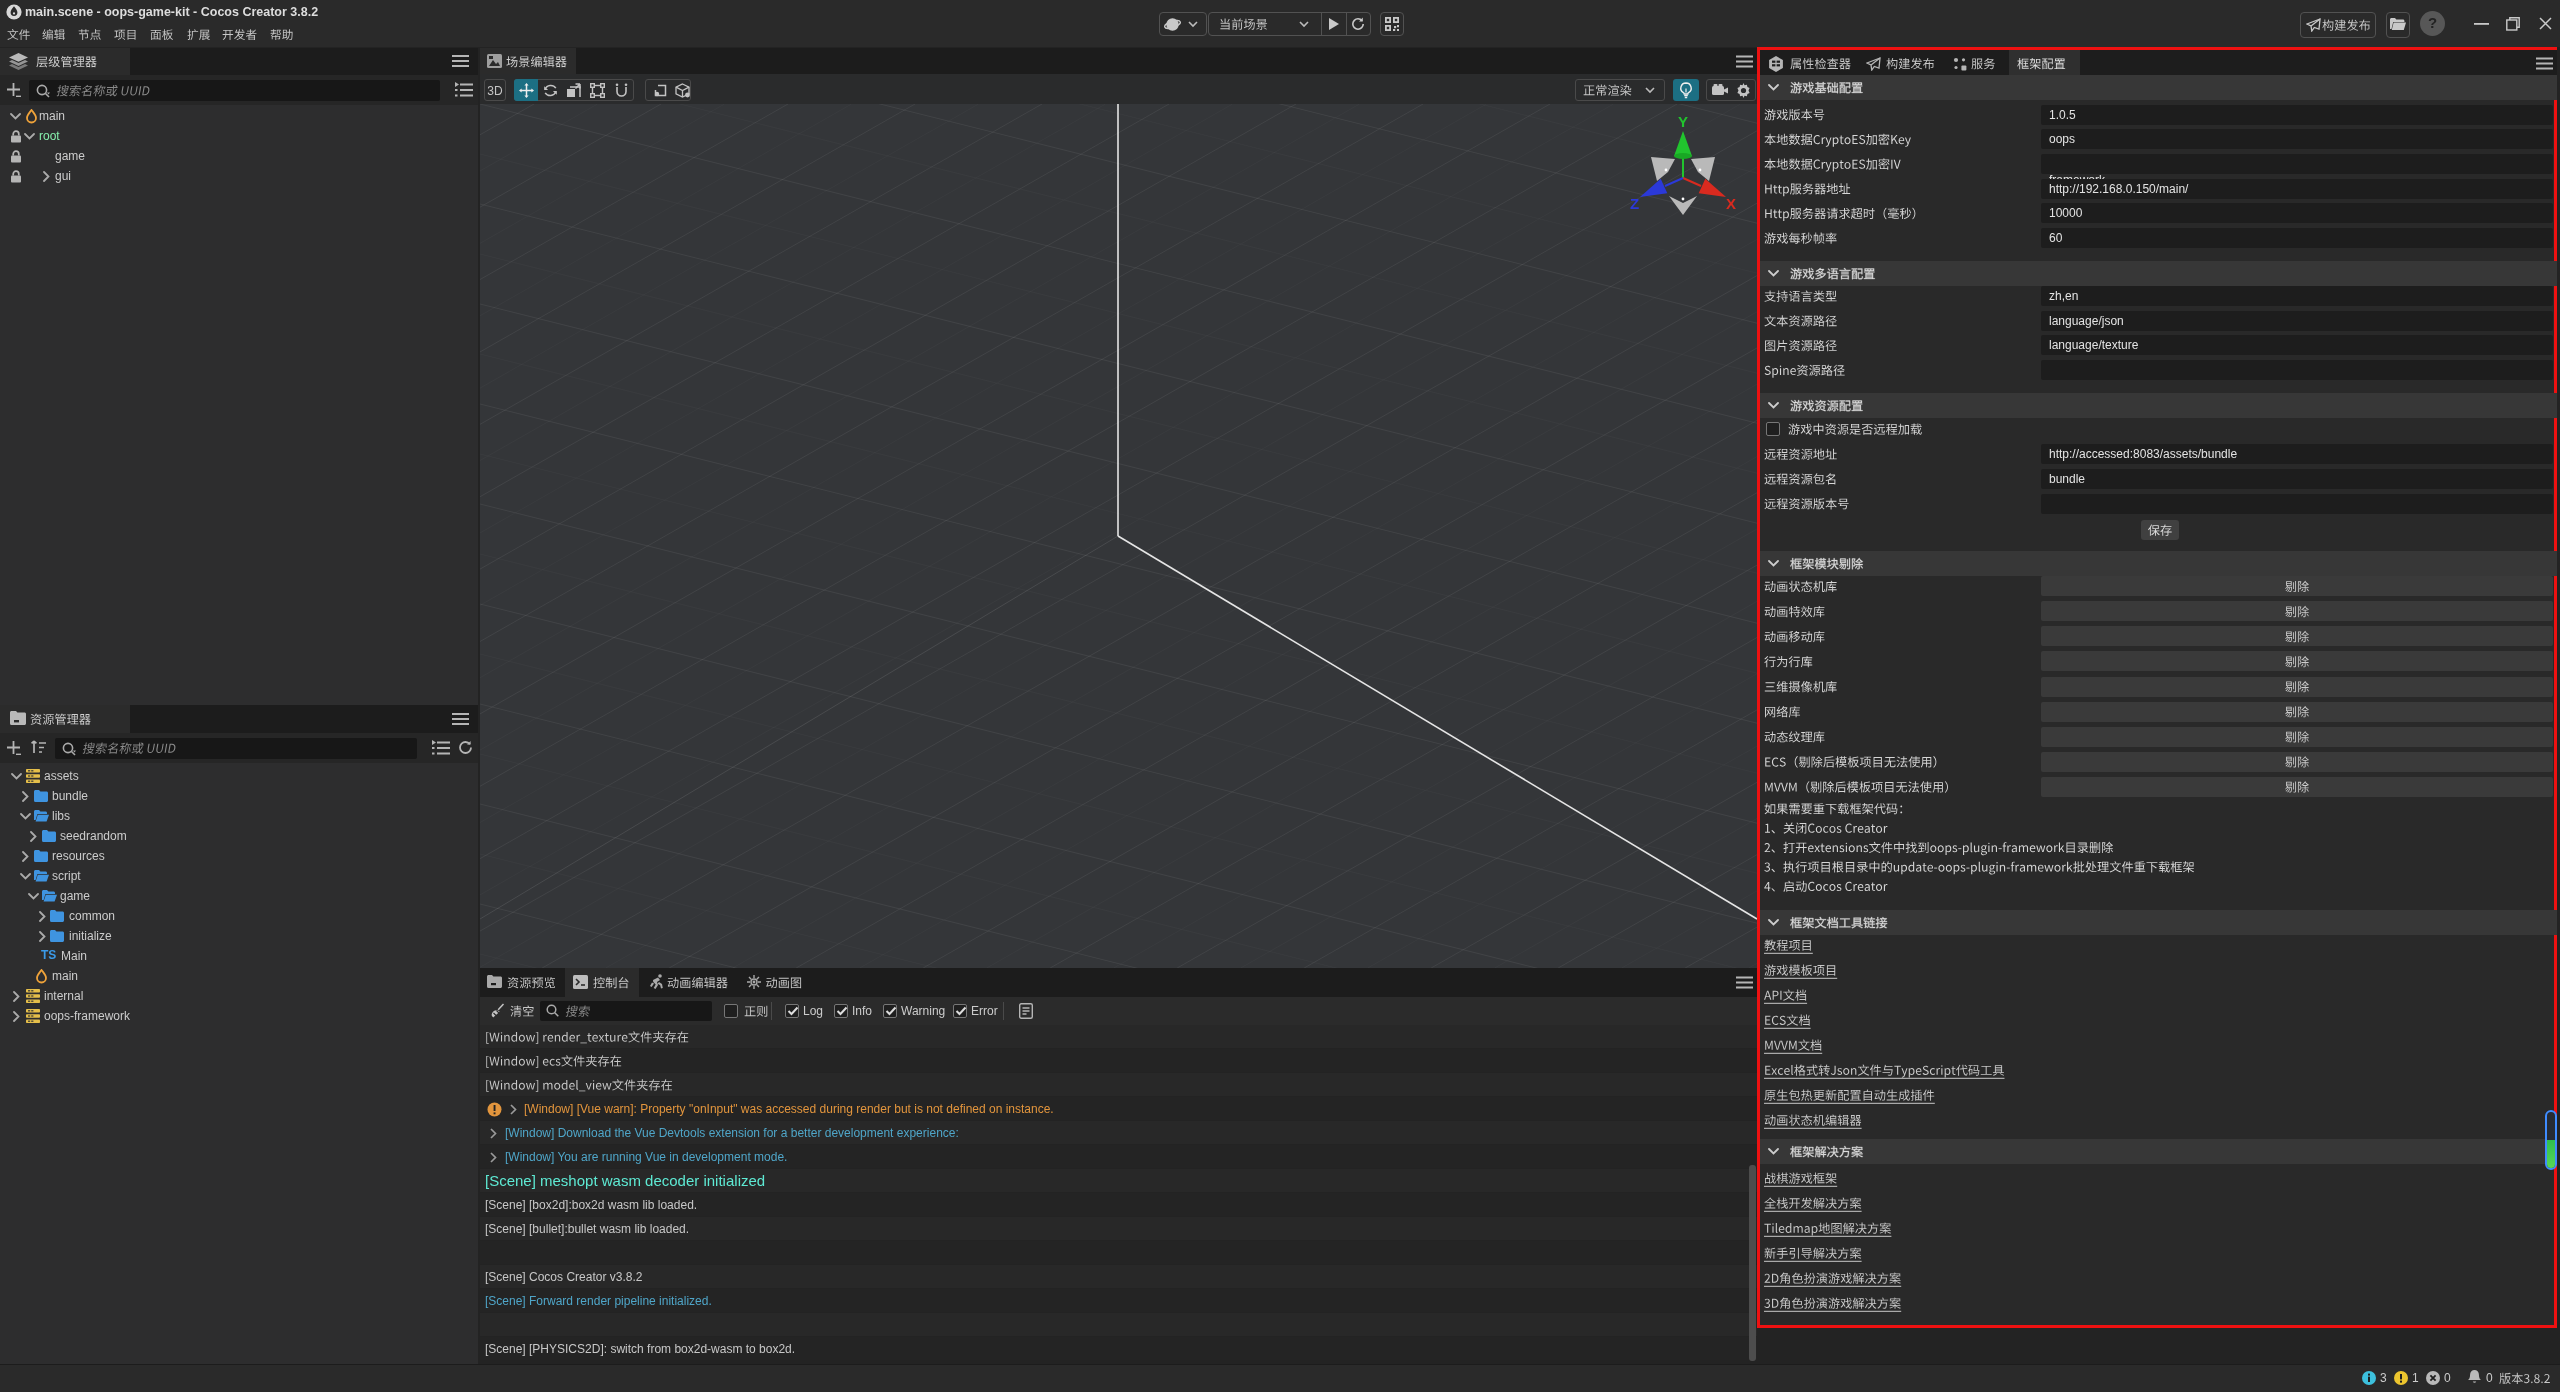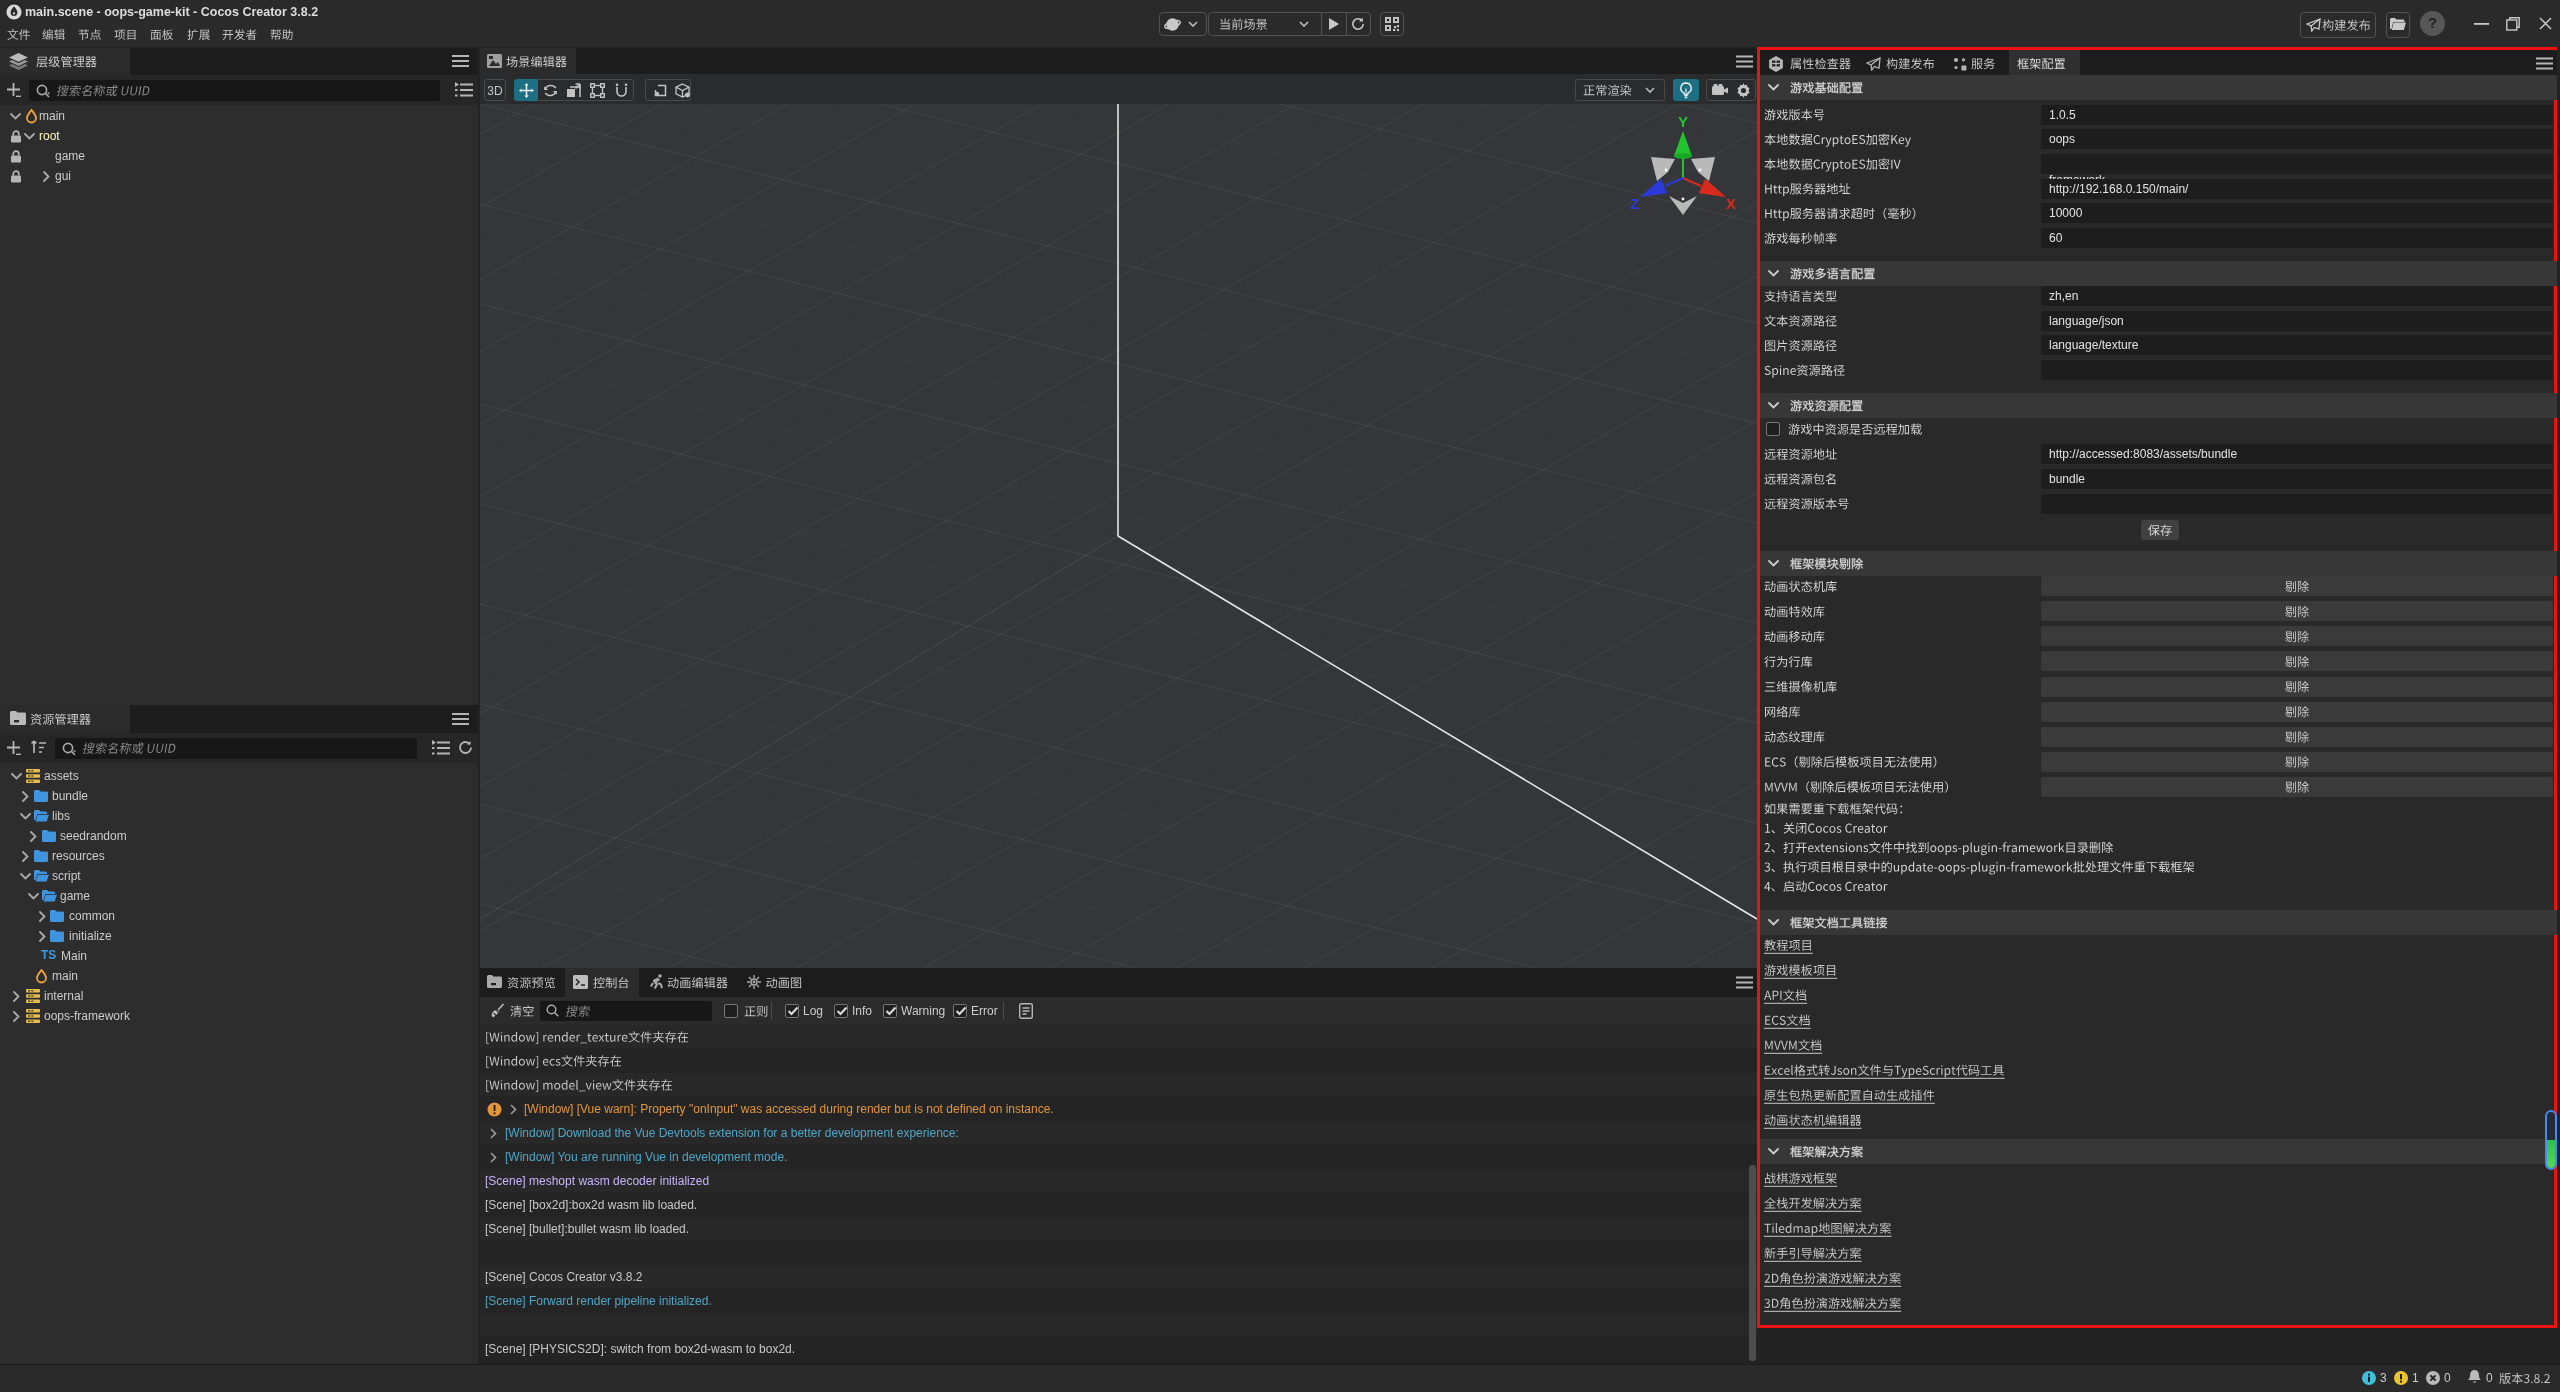--- a/index.html
+++ b/index.html
@@ -52,21 +52,21 @@
       <path d="M6.5 1C8.7 4 11 6 11 9a4.5 4.5 0 0 1-9 0C2 6 4.3 4 6.5 1z" fill="none" stroke="#f0a33a" stroke-width="1.8"></path>
     </svg>
     <div style="position:absolute;left:39px;top:109px;width:100px;height:15px;font-size:12px;color:#cccccc;line-height:15px;">main</div>
     <svg style="position:absolute;left:10px;top:129.5px" width="12" height="13" viewBox="0 0 12 13">
       <rect x="1" y="5.5" width="10" height="7" rx="1" fill="#b5b5b5"></rect>
       <path d="M3.2 5.5V4a2.8 2.8 0 0 1 5.6 0v1.5" fill="none" stroke="#b5b5b5" stroke-width="1.7"></path>
     </svg>
     <svg style="position:absolute;left:24px;top:132.5px" width="11" height="7" viewBox="0 0 11 7">
       <path d="M1 1l4.5 4.5L10 1" fill="none" stroke="#aaaaaa" stroke-width="1.8" stroke-linecap="round"></path>
     </svg>
-    <div style="position:absolute;left:39px;top:129px;width:100px;height:15px;font-size:12px;color:#fef9c3;line-height:15px;">root</div>
+    <div style="position:absolute;left:39px;top:129px;width:100px;height:15px;font-size:12px;color:#86efac;line-height:15px;">root</div>
     <svg style="position:absolute;left:10px;top:149.5px" width="12" height="13" viewBox="0 0 12 13">
       <rect x="1" y="5.5" width="10" height="7" rx="1" fill="#b5b5b5"></rect>
       <path d="M3.2 5.5V4a2.8 2.8 0 0 1 5.6 0v1.5" fill="none" stroke="#b5b5b5" stroke-width="1.7"></path>
     </svg>
     <div style="position:absolute;left:55px;top:149px;width:100px;height:15px;font-size:12px;color:#cccccc;line-height:15px;">game</div>
     <svg style="position:absolute;left:10px;top:169.5px" width="12" height="13" viewBox="0 0 12 13">
       <rect x="1" y="5.5" width="10" height="7" rx="1" fill="#b5b5b5"></rect>
       <path d="M3.2 5.5V4a2.8 2.8 0 0 1 5.6 0v1.5" fill="none" stroke="#b5b5b5" stroke-width="1.7"></path>
     </svg>
     <svg style="position:absolute;left:43px;top:170.5px" width="7" height="11" viewBox="0 0 7 11">
@@ -526,21 +526,21 @@
     <svg style="position:absolute;left:490px;top:1128px" width="7" height="11" viewBox="0 0 7 11">
       <path d="M1 1l4.5 4.5L1 10" fill="none" stroke="#999999" stroke-width="1.7"></path>
     </svg>
     <div style="position:absolute;left:505px;top:1125px;width:1240px;height:16px;font-size:12px;color:#4fa6c9;line-height:16px;">[Window] Download the Vue Devtools extension for a better development experience:</div>
     <div style="position:absolute;left:480px;top:1145px;width:1277px;height:23px;background:#242424;"></div>
     <svg style="position:absolute;left:490px;top:1152px" width="7" height="11" viewBox="0 0 7 11">
       <path d="M1 1l4.5 4.5L1 10" fill="none" stroke="#999999" stroke-width="1.7"></path>
     </svg>
     <div style="position:absolute;left:505px;top:1149px;width:1240px;height:16px;font-size:12px;color:#4fa6c9;line-height:16px;">[Window] You are running Vue in development mode.</div>
     <div style="position:absolute;left:480px;top:1169px;width:1277px;height:23px;background:#282828;"></div>
-    <div style="position:absolute;left:485px;top:1173px;width:1200px;height:16px;font-size:12px;color:#c4b5fd;line-height:16px;">[Scene] meshopt wasm decoder initialized</div>
+    <div style="position:absolute;left:485px;top:1173px;width:1200px;height:16px;font-size:15px;color:#5eead4;line-height:16px;">[Scene] meshopt wasm decoder initialized</div>
     <div style="position:absolute;left:480px;top:1193px;width:1277px;height:23px;background:#242424;"></div>
     <div style="position:absolute;left:485px;top:1197px;width:1200px;height:16px;font-size:12px;color:#c8c8c8;line-height:16px;">[Scene] [box2d]:box2d wasm lib loaded.</div>
     <div style="position:absolute;left:480px;top:1217px;width:1277px;height:23px;background:#282828;"></div>
     <div style="position:absolute;left:485px;top:1221px;width:1200px;height:16px;font-size:12px;color:#c8c8c8;line-height:16px;">[Scene] [bullet]:bullet wasm lib loaded.</div>
     <div style="position:absolute;left:480px;top:1241px;width:1277px;height:23px;background:#242424;"></div>
     <div style="position:absolute;left:480px;top:1265px;width:1277px;height:23px;background:#282828;"></div>
     <div style="position:absolute;left:485px;top:1269px;width:1200px;height:16px;font-size:12px;color:#c8c8c8;line-height:16px;">[Scene] Cocos Creator v3.8.2</div>
     <div style="position:absolute;left:480px;top:1289px;width:1277px;height:23px;background:#242424;"></div>
     <div style="position:absolute;left:485px;top:1293px;width:1200px;height:16px;font-size:12px;color:#4fa6c9;line-height:16px;">[Scene] Forward render pipeline initialized.</div>
     <div style="position:absolute;left:480px;top:1313px;width:1277px;height:23px;background:#282828;"></div>

